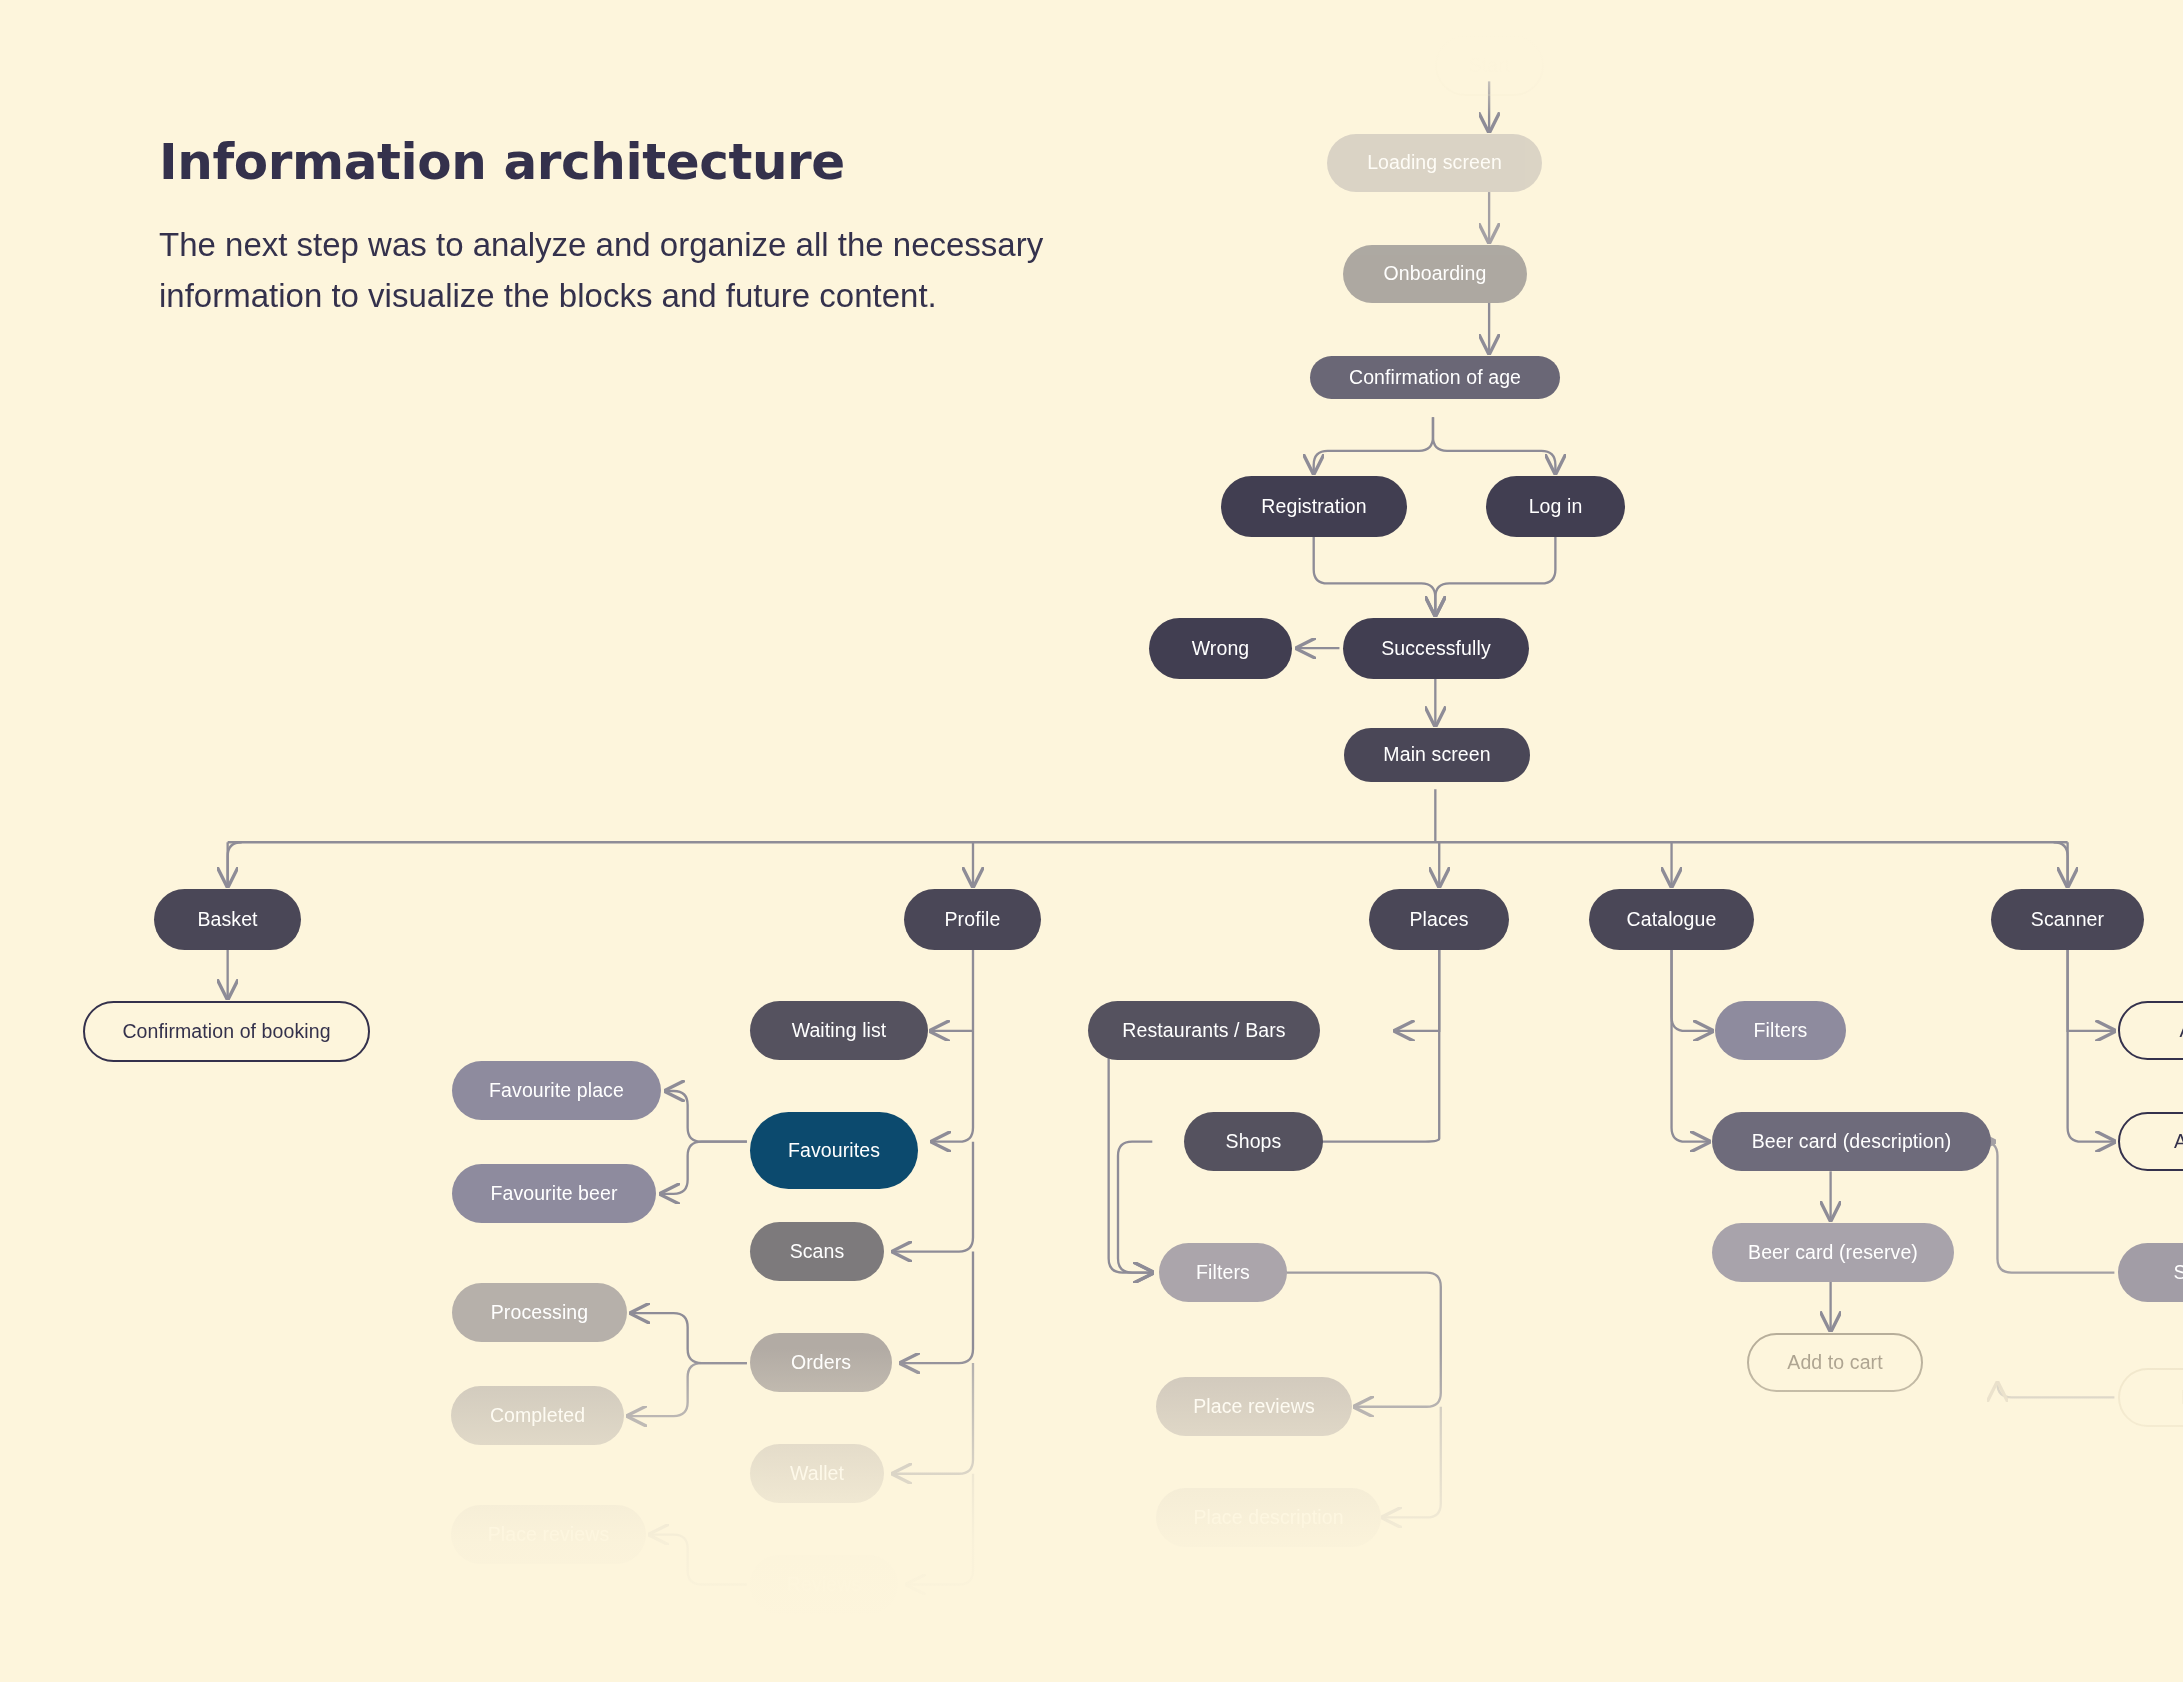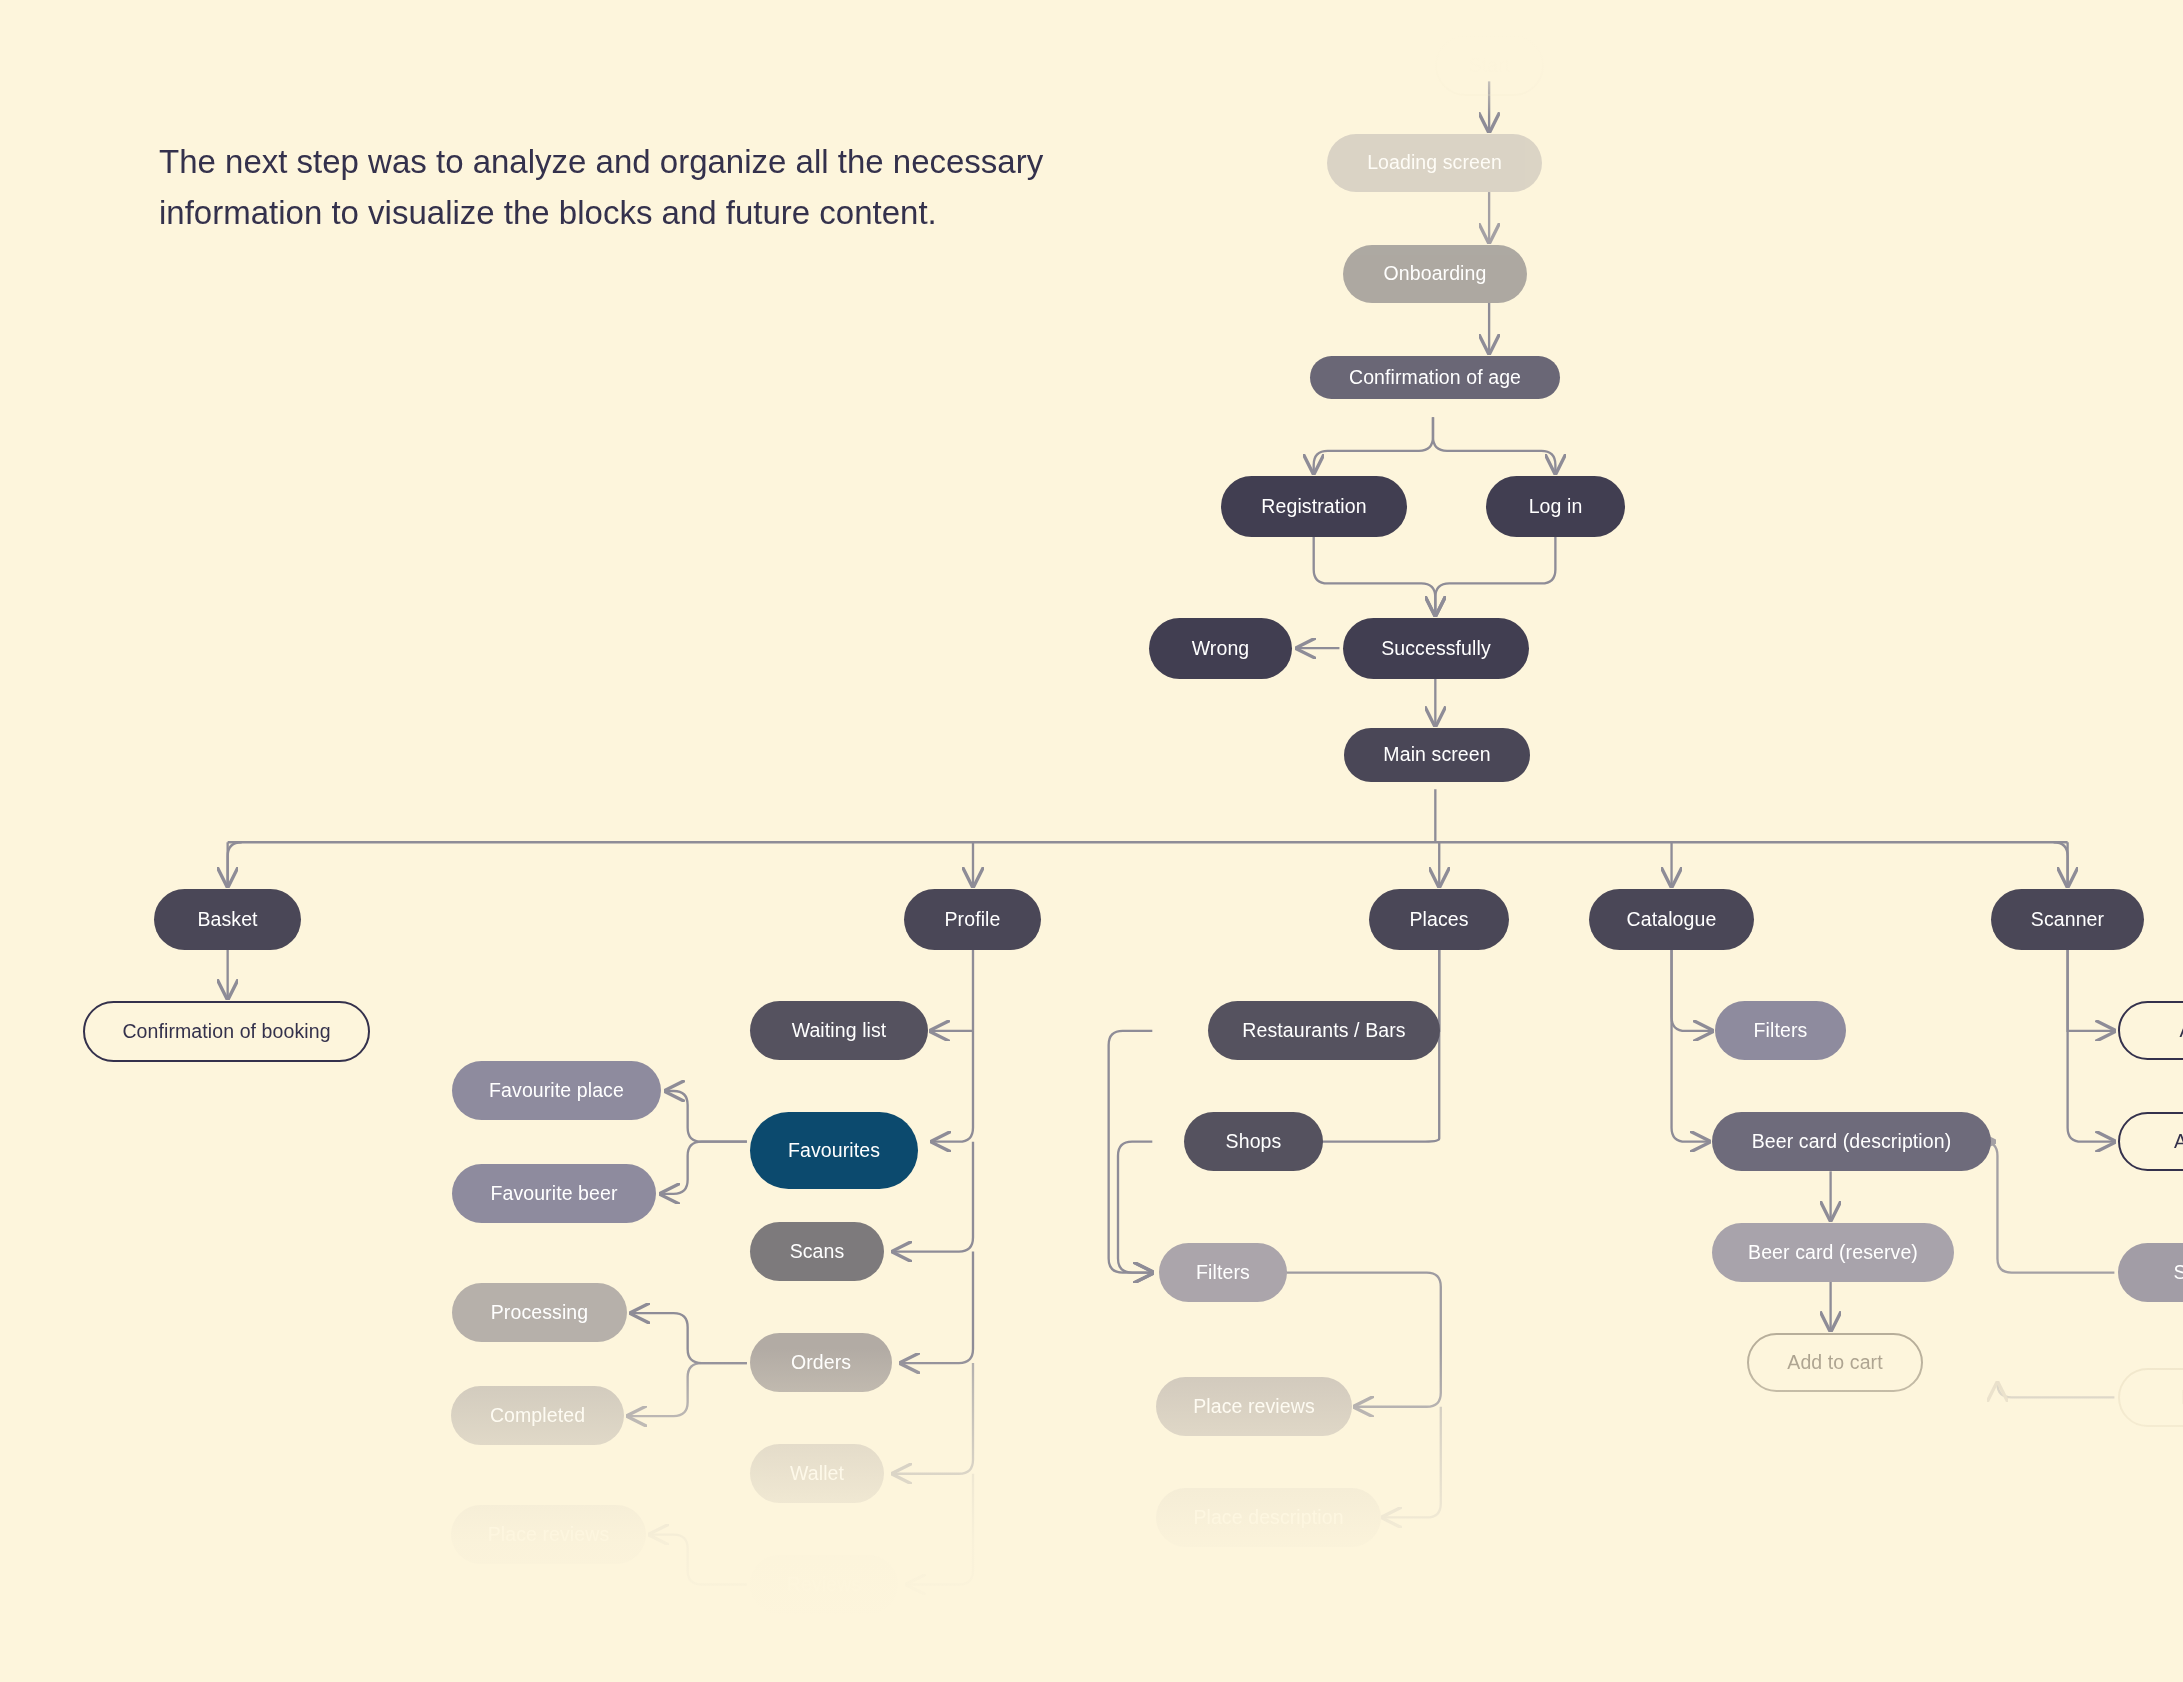--- a/index.html
+++ b/index.html
@@ -137,20 +137,21 @@
     <path class="edge" d="M2348,1644 L2348,1706" marker-end="url(#ar)"></path>
 
     <path class="edge" d="M2652,1218 L2652,1322 L2712,1322" marker-end="url(#ar)"></path>
     <path class="edge" d="M2652,1218 L2652,1446 Q2652,1464 2670,1464 L2712,1464" marker-end="url(#ar)"></path>
 
     <path class="edge" d="M2712,1632 L2580,1632 Q2562,1632 2562,1614 L2562,1482 Q2562,1464 2544,1464 L2558,1464" marker-end="url(#ar)" opacity="0.8"></path>
     <path class="edge" d="M2712,1792 L2580,1792 Q2562,1792 2562,1774" marker-end="url(#arL)" opacity="0.35"></path>
   </svg>
 
   <div id="intro">
+    <h1 id="title">Information architecture</h1>
     <p id="subtitle">The next step was to analyze and organize all the necessary information to visualize the blocks and future content.</p>
   </div>
 
   <div id="nodes">
       <div class="node outline-f" style="left: 1435px; top: 35px; width: 109px; height: 61px; opacity: 0.18;">
         <span>Start</span>
       </div>
       <div class="node" style="left: 1327px; top: 134px; width: 215px; height: 58px; background: rgb(207, 200, 190); opacity: 0.75; text-align: center;">
         <span>Loading screen</span>
       </div>
@@ -219,21 +220,21 @@
       </div>
       <div class="node" style="left: 750px; top: 1444px; width: 134px; height: 59px; background: rgb(202, 194, 183); opacity: 0.86;">
         <span>Wallet</span>
       </div>
       <div class="node" style="left: 451px; top: 1505px; width: 195px; height: 59px; background: rgb(213, 205, 192); opacity: 0.55;">
         <span>Place reviews</span>
       </div>
       <div class="node" style="left: 750px; top: 1555px; width: 148px; height: 59px; background: rgb(222, 214, 199); opacity: 0.3;">
         <span>Reviews</span>
       </div>
-      <div class="node" style="left: 1208px; top: 1001px; width: 232px; height: 59px; background: rgb(85, 82, 95); opacity: 1;">
+      <div class="node" style="left: 1088px; top: 1001px; width: 232px; height: 59px; background: rgb(85, 82, 95); opacity: 1;">
         <span>Restaurants / Bars</span>
       </div>
       <div class="node" style="left: 1184px; top: 1112px; width: 139px; height: 59px; background: rgb(85, 82, 95); opacity: 1;">
         <span>Shops</span>
       </div>
       <div class="node" style="left: 1159px; top: 1243px; width: 128px; height: 59px; background: rgb(171, 165, 171); opacity: 1;">
         <span>Filters</span>
       </div>
       <div class="node" style="left: 1156px; top: 1377px; width: 196px; height: 59px; background: rgb(196, 188, 180); opacity: 0.85;">
         <span>Place reviews</span>

